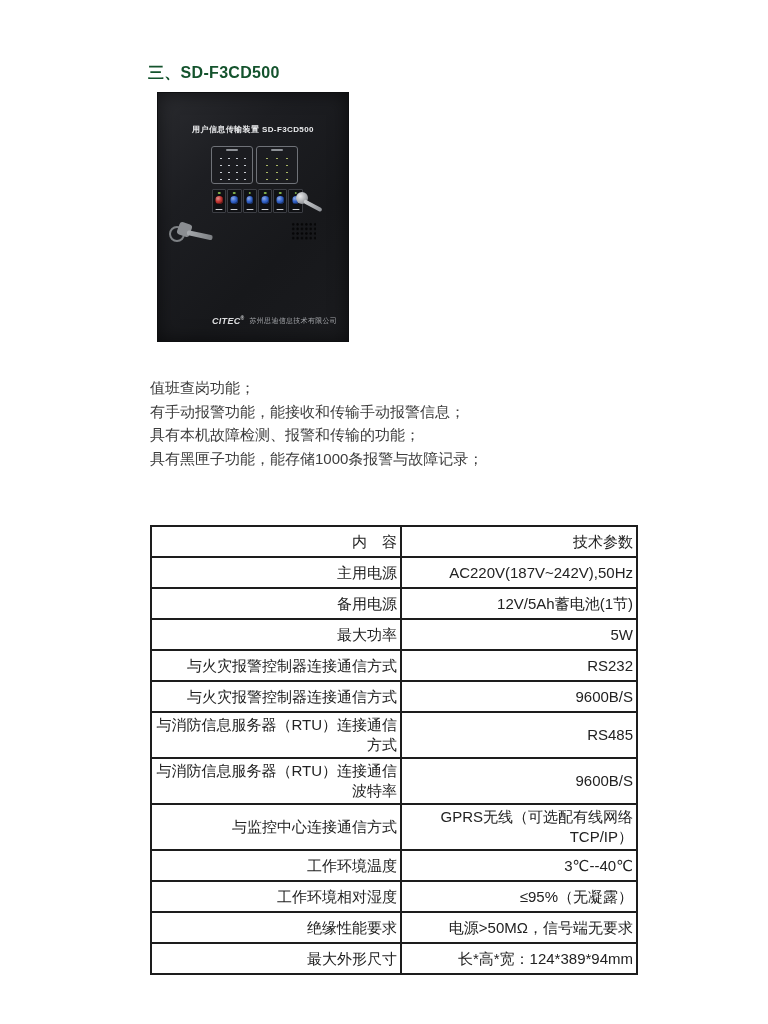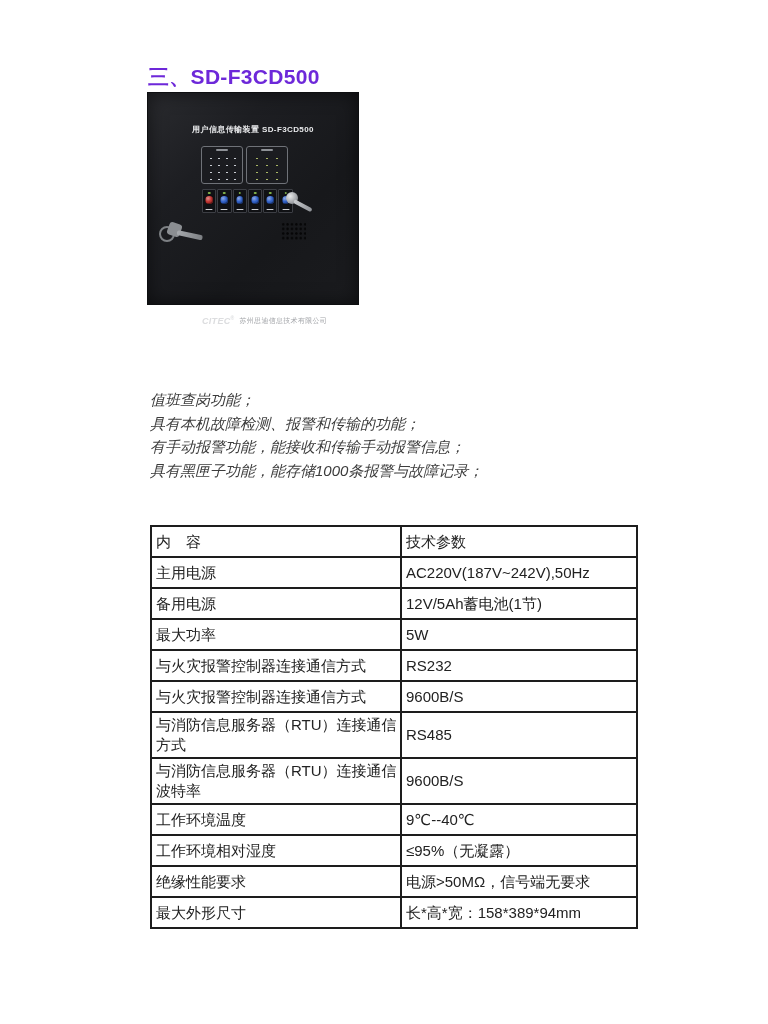--- a/index.html
+++ b/index.html
@@ -6,29 +6,28 @@
   body{
     width:768px;height:1024px;background:#ffffff;position:relative;
     font-family:"Liberation Sans","DejaVu Sans",sans-serif;
     overflow:hidden;
   }
   .page{position:absolute;inset:0;background:#fff;}
 
   
   .section-title{
     position:absolute;left:148px;top:63px;
-    font-size:21px;font-weight:bold;color:#6d28d9;letter-spacing:0.3px;
+    font-size:16px;font-weight:bold;color:#14532d;letter-spacing:0.3px;
   }
 
   
   .device-photo{
-    position:absolute;left:148px;top:93px;width:190px;height:211px;
+    position:absolute;left:158px;top:93px;width:190px;height:248px;
     background:linear-gradient(135deg,#2a2b2f 0%,#1d1e22 30%,#17181b 65%,#1a1b1e 100%);
     box-shadow:inset 0 0 18px rgba(0,0,0,.55), 0 0 0 1px #0e0f11;
-    padding-left:20px;
   }
   .device-panel-title{
     position:absolute;top:31px;left:0;width:100%;text-align:center;
     color:#e9eaec;font-size:8px;letter-spacing:.4px;font-weight:bold;white-space:nowrap;
   }
   .led-panels{position:absolute;top:53px;left:53px;display:flex;gap:3px;}
   .led-panel{
     width:40px;height:36px;border:1px solid #6f7278;border-radius:3px;
     background:#1b1c20;position:relative;
   }
@@ -94,34 +93,34 @@
   }
   .citec-logo{
     color:#dcdddf;font-size:9px;font-weight:bold;font-style:italic;letter-spacing:.3px;
     white-space:nowrap;
   }
   .citec-logo sup{font-size:5px;font-style:normal;}
   .company-name{color:#a3a5a9;font-size:7px;white-space:nowrap;letter-spacing:.3px;}
 
   
   .features{
-    position:absolute;left:150px;top:388px;width:470px;
-    font-size:15px;line-height:23.5px;color:#3c3c3c;font-style:italic;
+    position:absolute;left:150px;top:376px;width:470px;
+    font-size:15px;line-height:23.5px;color:#3c3c3c;
   }
 
   
   .spec-table{
     position:absolute;left:150px;top:525px;width:486px;
     border-collapse:collapse;table-layout:fixed;
     font-size:15px;color:#222;
   }
   .spec-table col.c1{width:250px;}
   .spec-table col.c2{width:236px;}
   .spec-table th,.spec-table td{
-    border:2px solid #1d1d1d;font-weight:normal;text-align:left;
+    border:2px solid #1d1d1d;font-weight:normal;text-align:right;
     padding:2px 3px 2px 4px;line-height:20px;height:25px;vertical-align:middle;
     overflow:hidden;
   }
 </style>
 </head>
 <body>
 
 <div class="page">
 
   <div class="section-title">三、SD-F3CD500</div>
@@ -186,23 +185,23 @@
     <div class="brand-row">
       <span class="citec-logo"><span>CITEC</span><sup>®</sup></span>
       <span class="company-name">苏州思迪信息技术有限公司</span>
     </div>
   </div>
 
   <div class="features">
 
       <div class="feature-line">值班查岗功能；</div>
 
+      <div class="feature-line">有手动报警功能，能接收和传输手动报警信息；</div>
+
       <div class="feature-line">具有本机故障检测、报警和传输的功能；</div>
-
-      <div class="feature-line">有手动报警功能，能接收和传输手动报警信息；</div>
 
 
       <div class="feature-line">具有黑匣子功能，能存储1000条报警与故障记录；</div>
     </div>
 
   <table class="spec-table">
     <colgroup>
         <col class="c1">
         <col class="c2">
       </colgroup>
@@ -242,36 +241,40 @@
         <tr>
           <td>与消防信息服务器（RTU）连接通信方式</td>
           <td>RS485</td>
         </tr>
 
         <tr>
           <td>与消防信息服务器（RTU）连接通信波特率</td>
           <td>9600B/S</td>
         </tr>
 
+        <tr>
+          <td>与监控中心连接通信方式</td>
+          <td>GPRS无线（可选配有线网络TCP/IP）</td>
+        </tr>
 
         <tr>
           <td>工作环境温度</td>
-          <td>9℃--40℃</td>
+          <td>3℃--40℃</td>
         </tr>
 
         <tr>
           <td>工作环境相对湿度</td>
           <td>≤95%（无凝露）</td>
         </tr>
 
         <tr>
           <td>绝缘性能要求</td>
           <td>电源&gt;50MΩ，信号端无要求</td>
         </tr>
 
         <tr>
           <td>最大外形尺寸</td>
-          <td>长*高*宽：158*389*94mm</td>
+          <td>长*高*宽：124*389*94mm</td>
         </tr>
       </tbody>
   </table>
 
 </div>
 
 </body></html>

